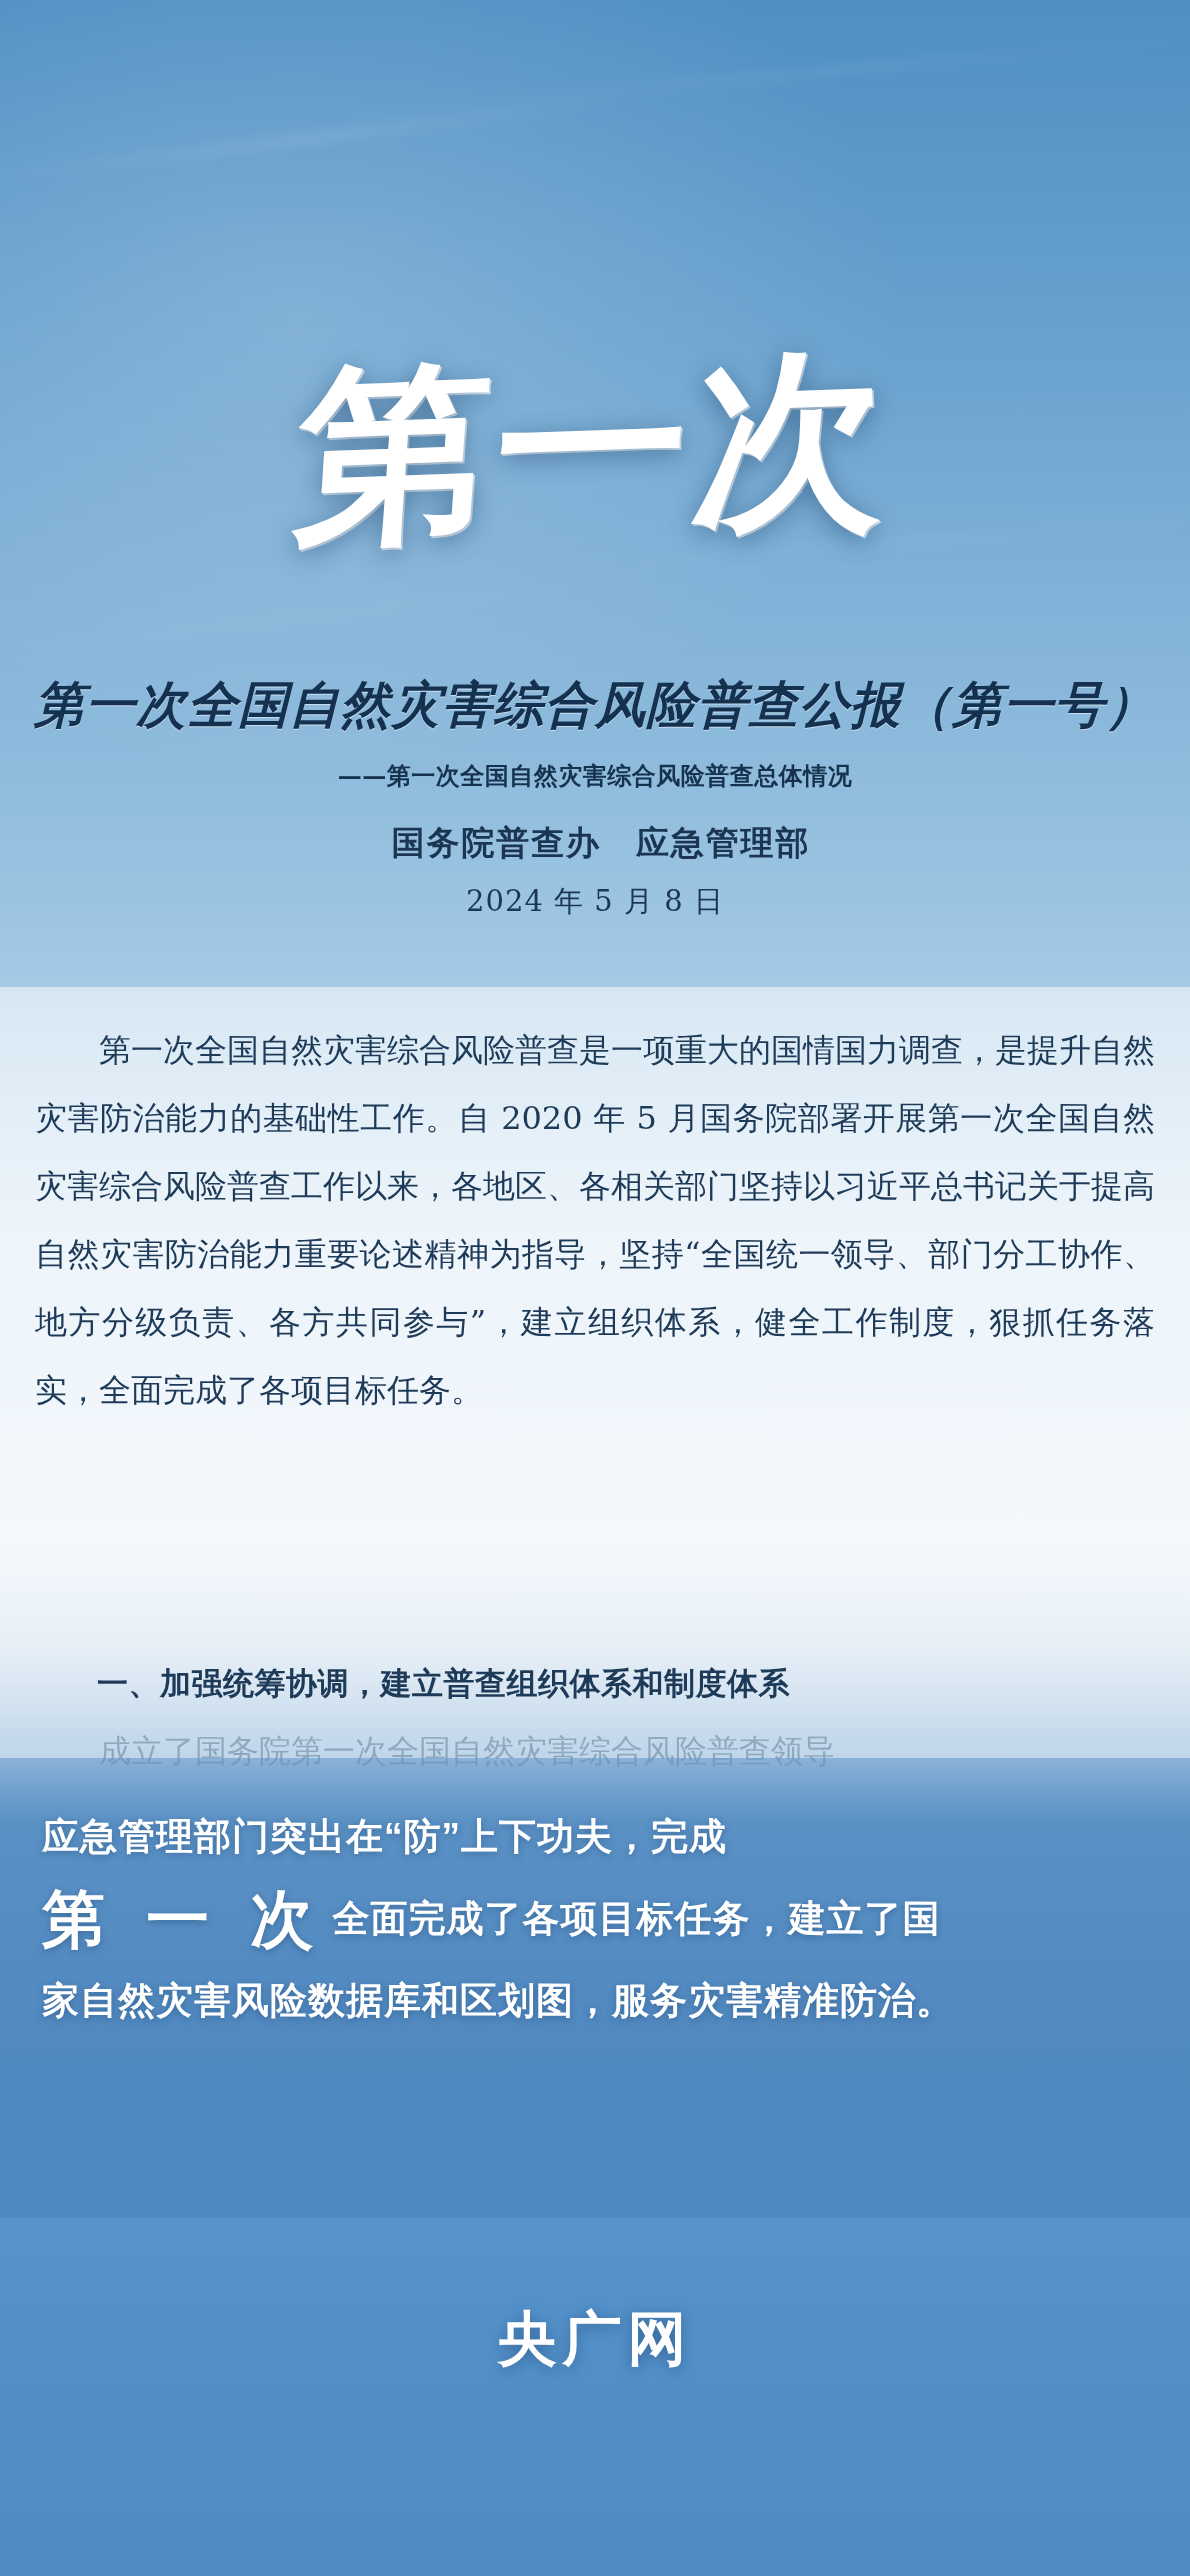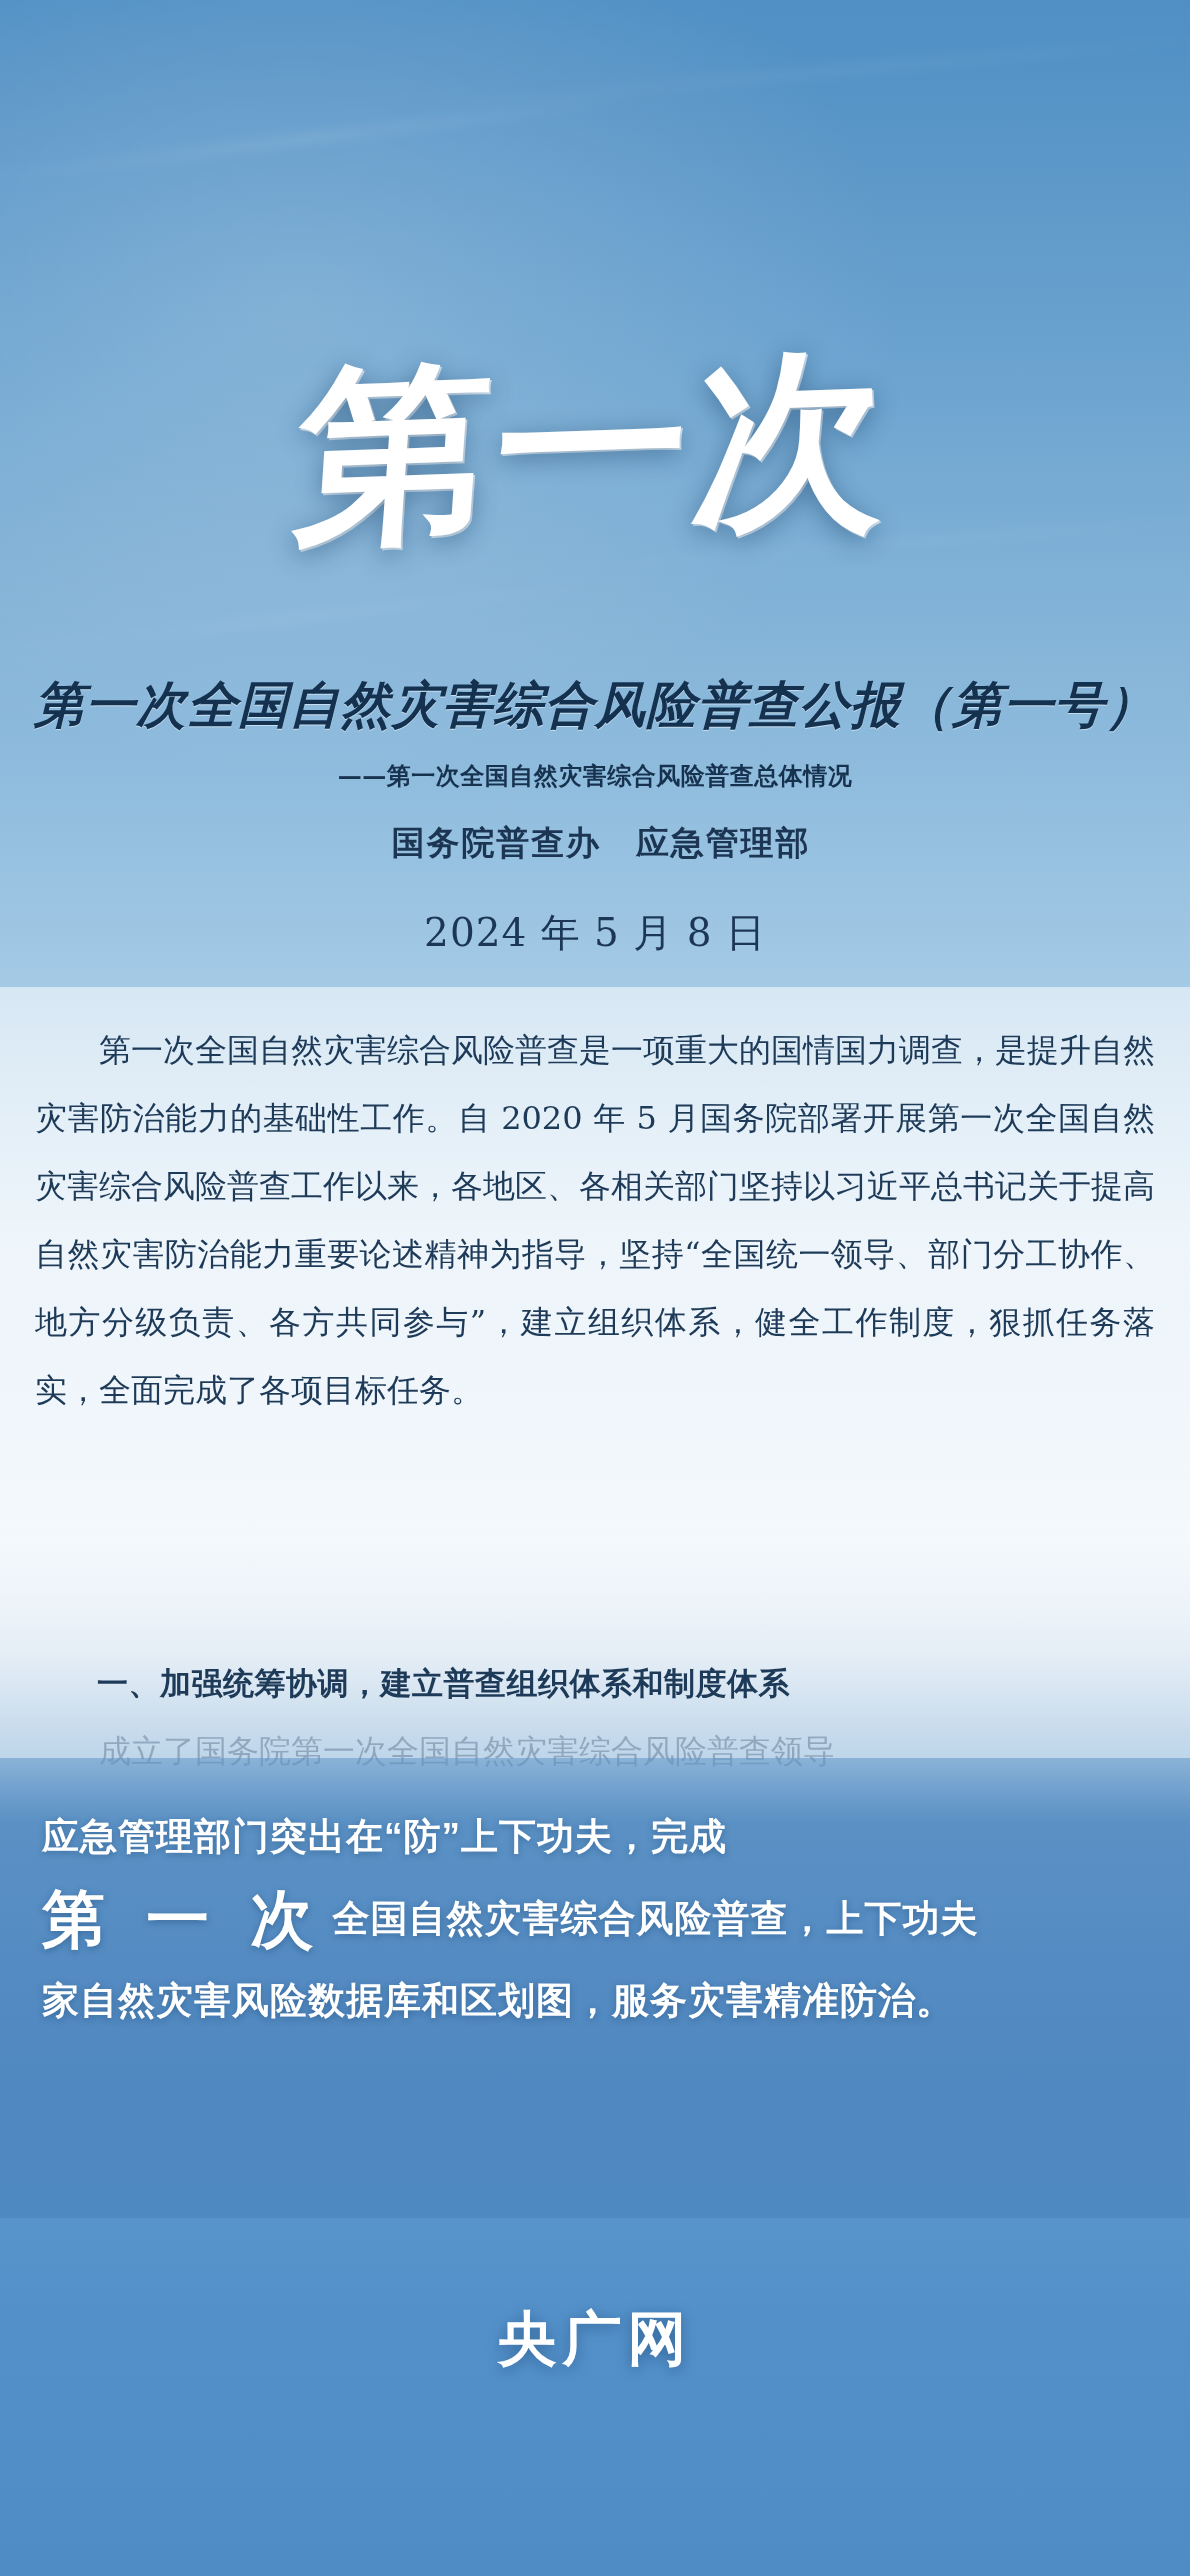--- a/index.html
+++ b/index.html
@@ -116,22 +116,22 @@
   }
   .doc-issuer {
     margin-top: 29px;
     font-size: 33px;
     font-weight: 700;
     color: #1b3552;
     letter-spacing: 1.9px;
     padding-left: 12px;
   }
   .doc-date {
-    margin-top: 40px;
-    font-size: 39px;
+    margin-top: 16px;
+    font-size: 29px;
     color: #1c3755;
     letter-spacing: 1px;
   }
 
   
   .body-copy {
     position: absolute;
     left: 35px;
     right: 35px;
     top: 1016px;
@@ -251,21 +251,21 @@
     <p>第一次全国自然灾害综合风险普查是一项重大的国情国力调查，是提升自然灾害防治能力的基础性工作。自 2020 年 5 月国务院部署开展第一次全国自然灾害综合风险普查工作以来，各地区、各相关部门坚持以习近平总书记关于提高自然灾害防治能力重要论述精神为指导，坚持“全国统一领导、部门分工协作、地方分级负责、各方共同参与”，建立组织体系，健全工作制度，狠抓任务落实，全面完成了各项目标任务。</p>
   </div>
 
   <div class="section-head">一、加强统筹协调，建立普查组织体系和制度体系</div>
   <div class="faded-line">成立了国务院第一次全国自然灾害综合风险普查领导</div>
 
   <div class="highlight">
     <div class="hl-line l1">应急管理部门突出在“防”上下功夫，完成</div>
     <div class="hl-line l2">
       <span class="hl-big">第 一 次</span>
-      <span>全国自然灾害综合风险普查，上下功夫</span>
+      <span>全面完成了各项目标任务，建立了国</span>
     </div>
     <div class="hl-line l3">家自然灾害风险数据库和区划图，服务灾害精准防治。</div>
   </div>
 
   <div class="footer-logo">央广网</div>
 
 </div>
 
 
 </body></html>

